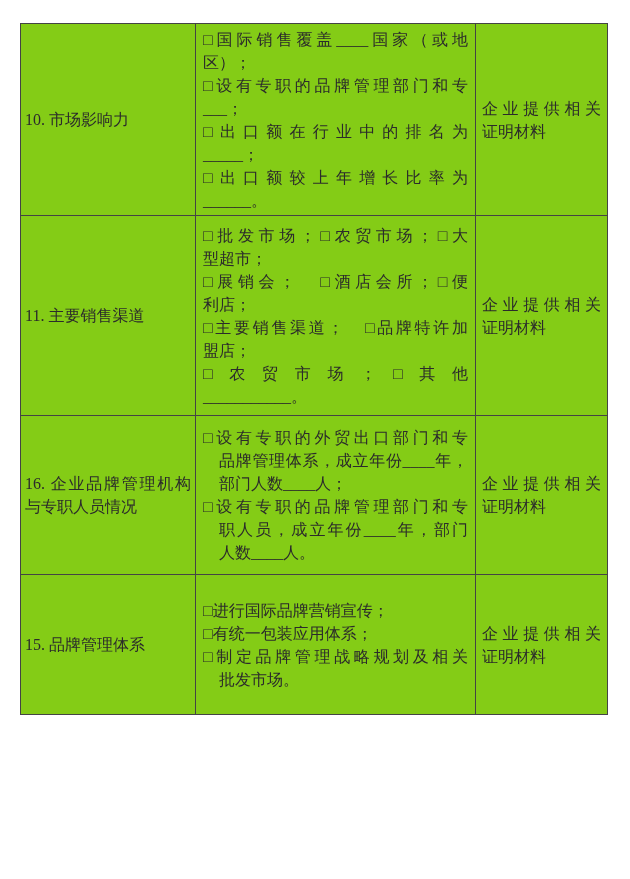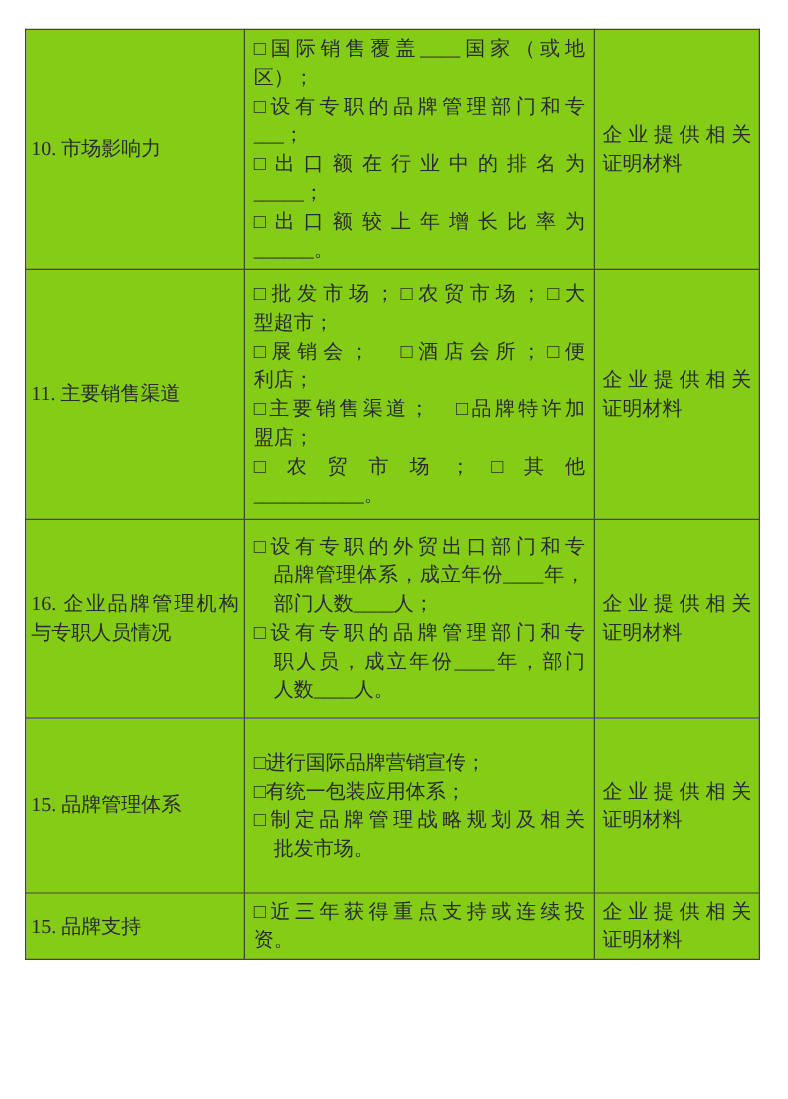--- a/index.html
+++ b/index.html
@@ -121,28 +121,15 @@
         <div class="line j">□制定品牌管理战略规划及相关</div>
         <div class="line ind">批发市场。</div>
       </td>
       <td class="evidence-cell">
         <div class="line j">企业提供相关</div>
         <div class="line">证明材料</div>
       </td>
     </tr>
 
 
-    <tr style="height:53px">
-      <td class="label-cell">
-        <span>15. 品牌支持</span>
-      </td>
-      <td class="content-cell">
-        <div class="line j">□近三年获得重点支持或连续投</div>
-        <div class="line">资。</div>
-      </td>
-      <td class="evidence-cell">
-        <div class="line j">企业提供相关</div>
-        <div class="line">证明材料</div>
-      </td>
-    </tr>
   </tbody>
     </table>
 </div>
 
 </body></html>

